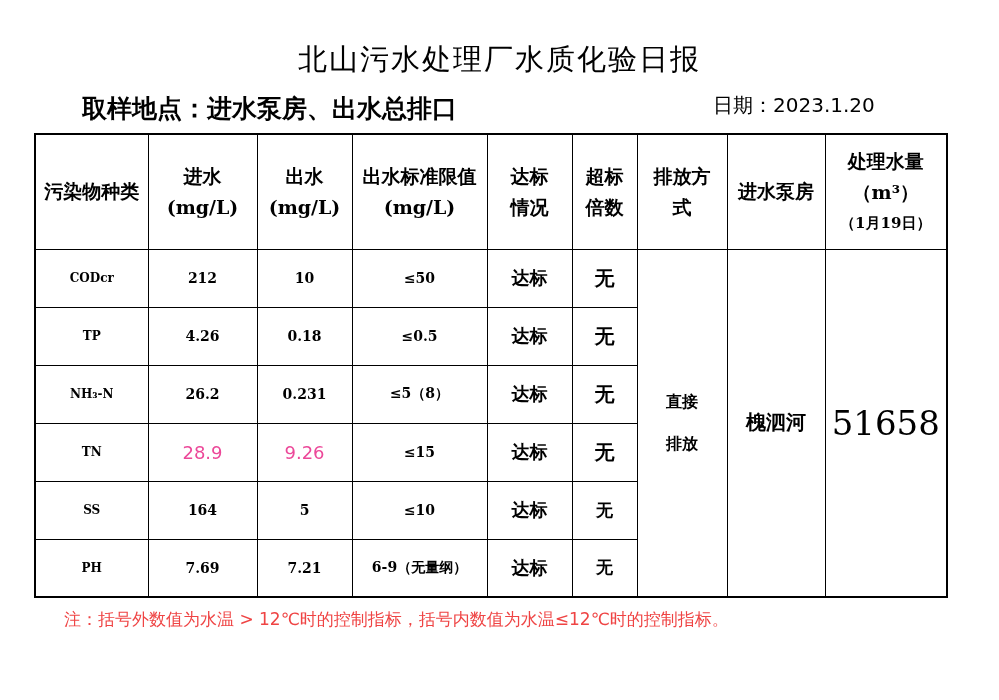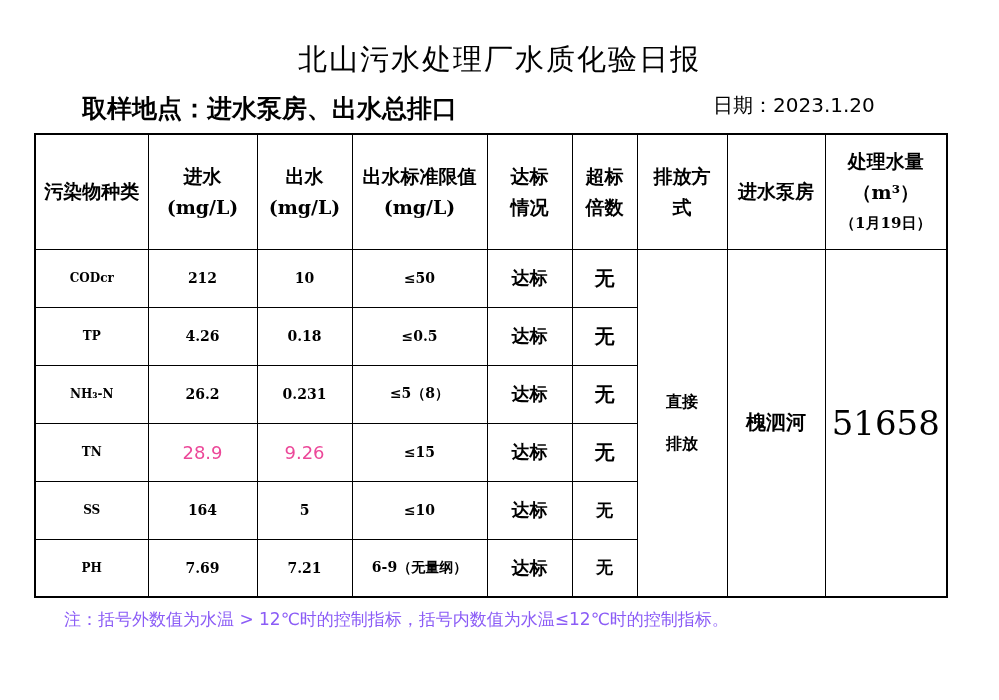--- a/index.html
+++ b/index.html
@@ -55,21 +55,21 @@
   td.ex-top { vertical-align:top; padding-top:7px; }
   td.ex-mid { vertical-align:middle; font-size:17px; }
   td.method { font-size:16px; font-weight:700; }
   td.method .mline { line-height:42px; }
   td.dest   { font-size:20px; font-weight:700; }
   td.volume { font-size:34px; font-weight:400; }
   .note {
     position:absolute; top:608px; left:64px;
     font-family:"DejaVu Sans","Liberation Sans",sans-serif;
     font-size:17px; font-weight:500;
-    color:#8b5cf6;
+    color:#ef4444;
   }
 </style>
 </head>
 <body>
 
 <h1 class="title">北山污水处理厂水质化验日报</h1>
 
 <div class="meta-sampling">取样地点：进水泵房、出水总排口</div>
 <div class="meta-date">日期：2023.1.20</div>
 

